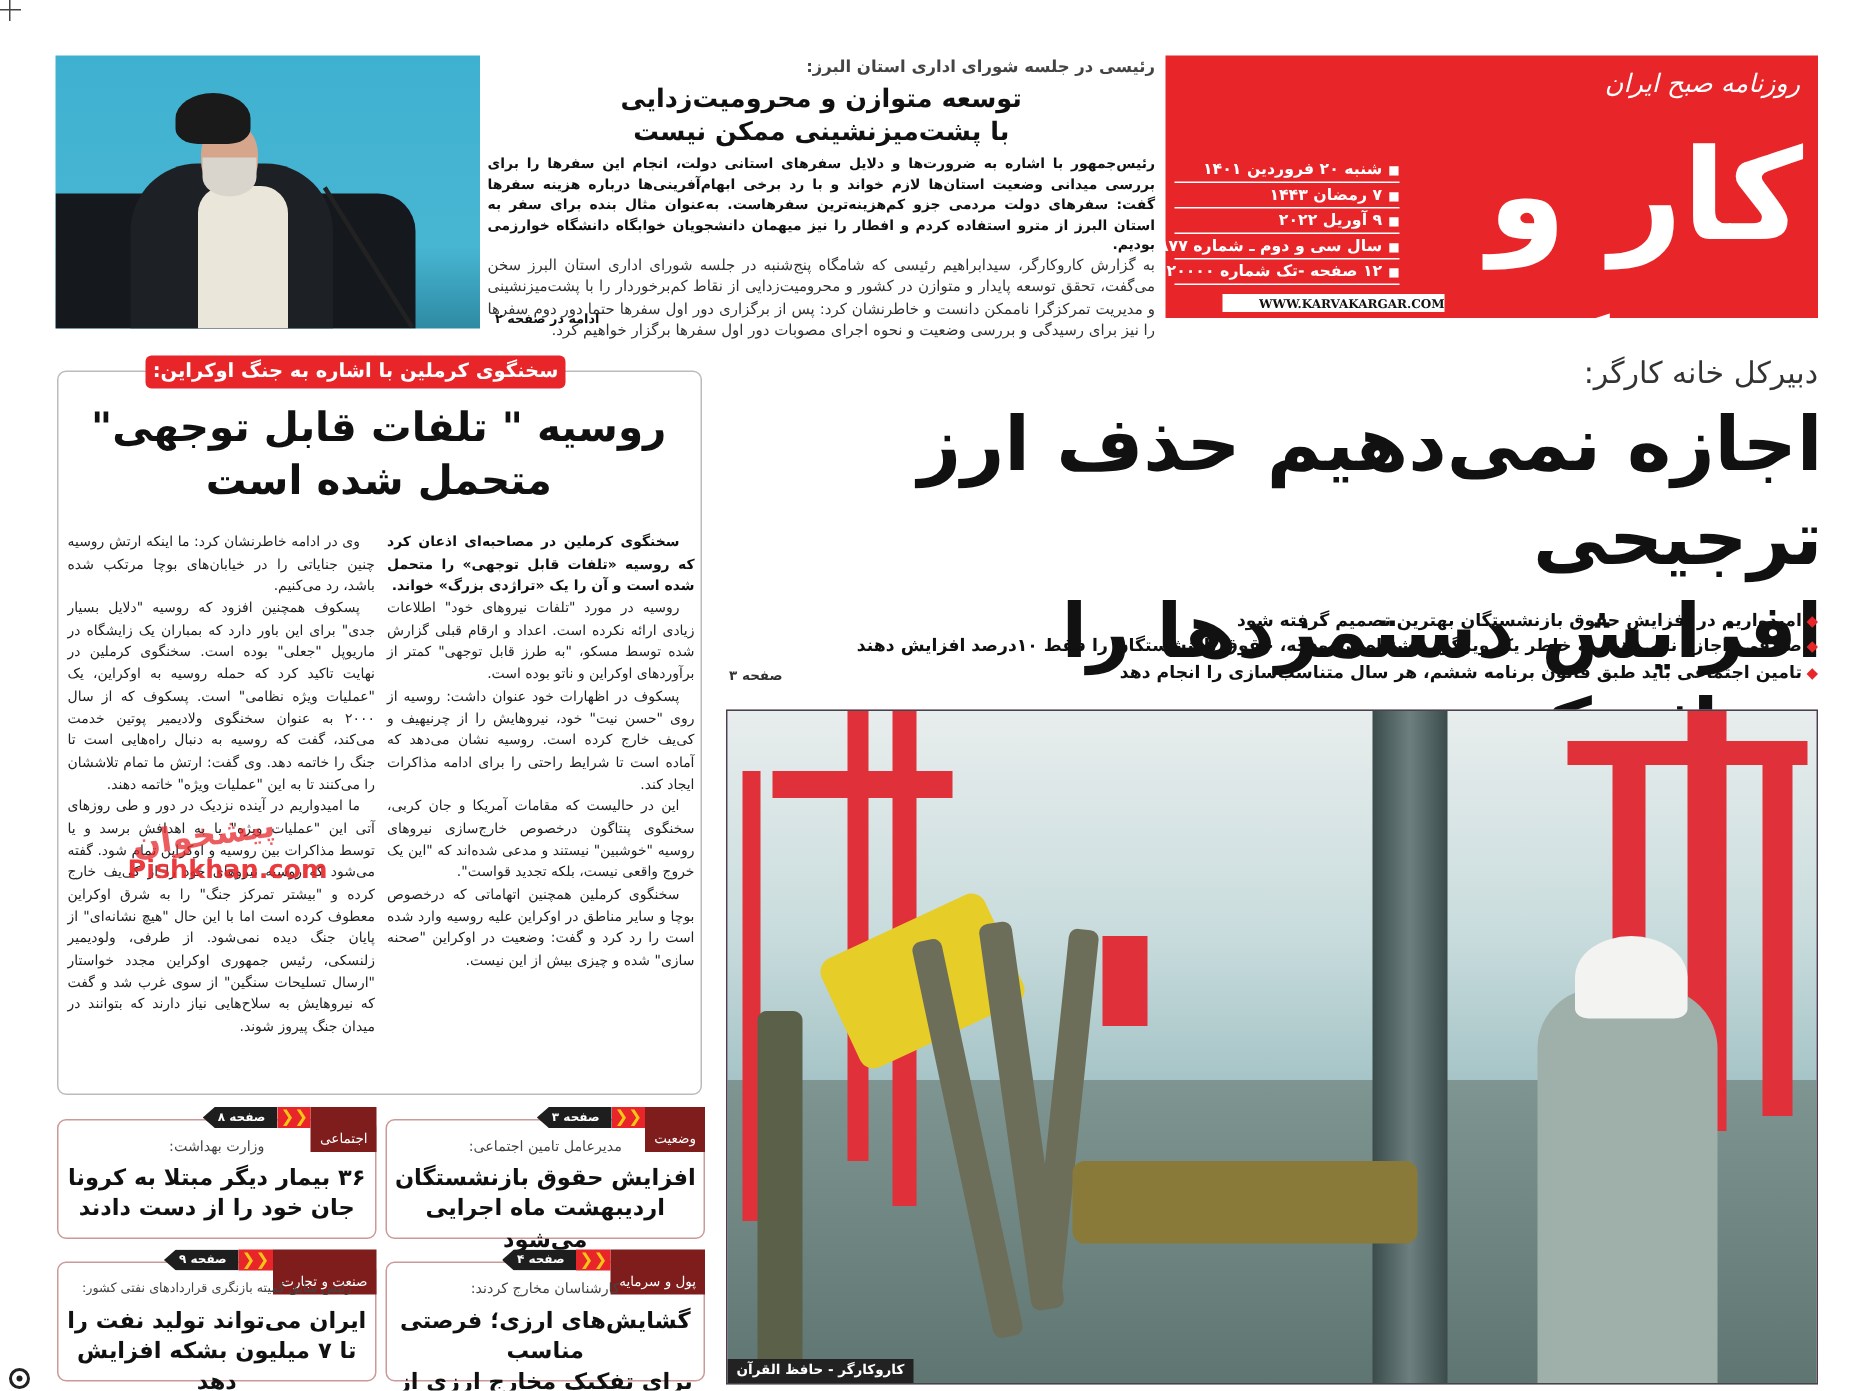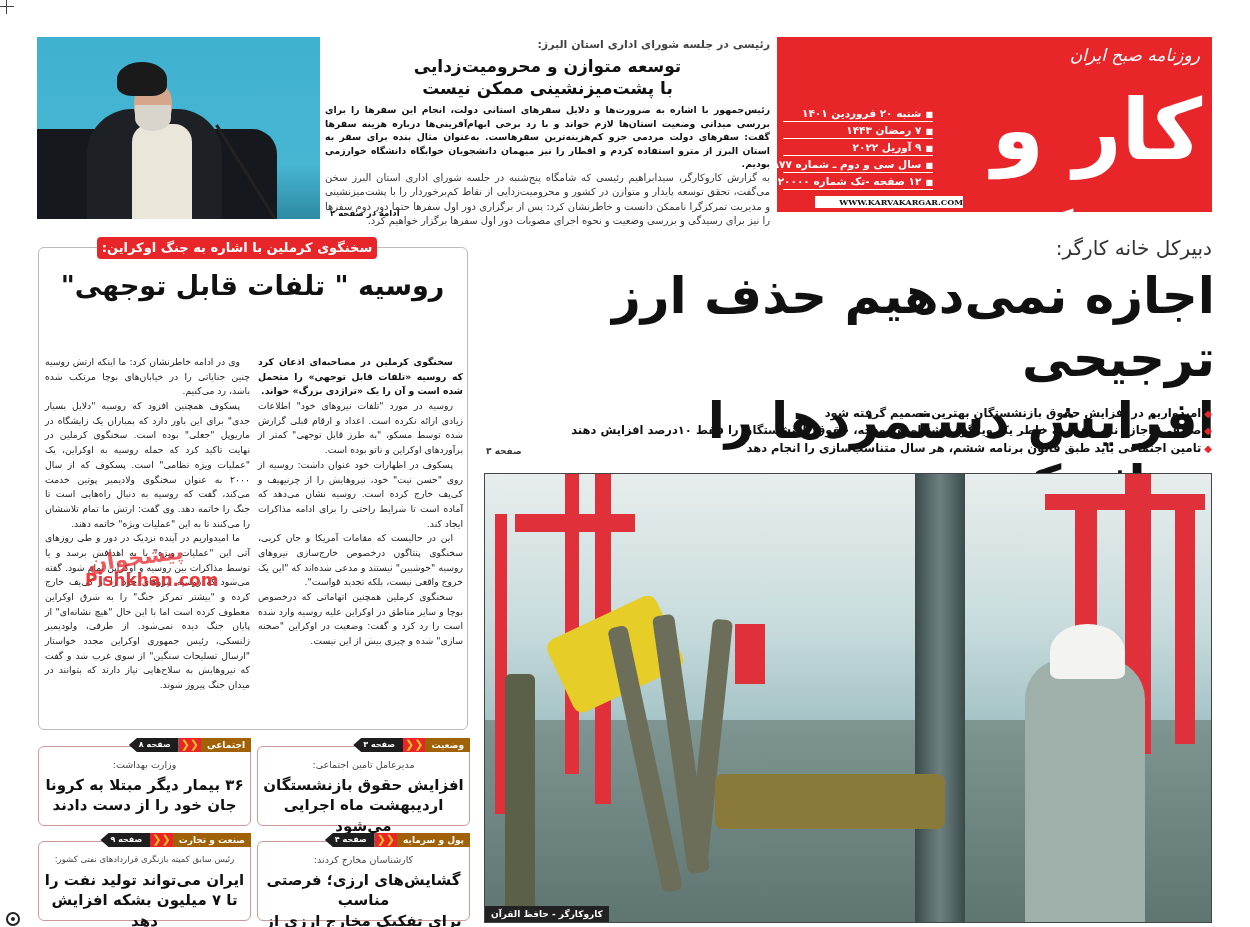--- a/index.html
+++ b/index.html
@@ -65,21 +65,21 @@
   .russia-col.right { left: 258px; }
   .russia-col.left { left: 45px; }
   .russia-col .lead { font-weight: bold; color: #111; }
   .russia-col p { text-indent: 10px; }
   .watermark { position: absolute; left: 85px; top: 570px; color: #e8262a; font-size: 17px; font-weight: bold; direction: ltr; opacity: 0.9; }
   .watermark-fa { position: absolute; left: 88px; top: 545px; color: #e8262a; font-size: 22px; font-weight: bold; opacity: 0.75; transform: rotate(-8deg); }
 
   
   .teaser { position: absolute; width: 213px; height: 80px; border: 1px solid #c99; border-radius: 6px; }
   .teaser-tab { position: absolute; height: 14px; display: flex; direction: rtl; }
-  .tab-sec { background: #a16207; color: #fff; font-size: 9px; font-weight: bold; padding: 0 6px; line-height: 14px; }
+  .tab-sec { background: #7f1d1d; color: #fff; font-size: 9px; font-weight: normal; padding: 15px 6px; line-height: 14px; }
   .tab-chev { color: #f5c518; font-size: 11px; font-weight: bold; line-height: 14px; background: #e8262a; padding: 0 2px; }
   .tab-page { background: #1e1e1e; color: #fff; font-size: 8px; font-weight: bold; padding: 0 8px 0 10px; line-height: 14px; clip-path: polygon(0 50%, 8px 0, 100% 0, 100% 100%, 8px 100%); }
   .teaser-kicker { position: absolute; top: 12px; width: 100%; text-align: center; font-size: 9.5px; color: #444; }
   .teaser-title { position: absolute; top: 28px; width: 100%; text-align: center; font-size: 15px; font-weight: bold; line-height: 1.35; }
 </style>
 </head>
 <body>
 
 <div class="crosshair"></div>
 <div class="reg-mark"></div>
@@ -151,20 +151,21 @@
   <div class="oil-pipe" style="left:230px;top:300px;width:230px;height:55px;background:#8a7a3a;border-radius:8px;"></div>
   <div class="oil-worker"></div>
   <div class="oil-helmet"></div>
   <div class="caption">کاروکارگر - حافظ القرآن</div>
 </div>
 
 <div class="russia-box"></div>
 <div class="russia-kicker">سخنگوی کرملین با اشاره به جنگ اوکراین:</div>
 <div class="russia-headline">
   <div>روسیه " تلفات قابل توجهی"</div>
+  <div>متحمل شده است</div>
 </div>
 <div class="russia-col right">
   <p class="lead">سخنگوی کرملین در مصاحبه‌ای اذعان کرد که روسیه «تلفات قابل توجهی» را متحمل شده است و آن را یک «تراژدی بزرگ» خواند.</p>
   <p>روسیه در مورد "تلفات نیروهای خود" اطلاعات زیادی ارائه نکرده است. اعداد و ارقام قبلی گزارش شده توسط مسکو، "به طرز قابل توجهی" کمتر از برآوردهای اوکراین و ناتو بوده است.</p>
   <p>پسکوف در اظهارات خود عنوان داشت: روسیه از روی "حسن نیت" خود، نیروهایش را از چرنیهیف و کی‌یف خارج کرده است. روسیه نشان می‌دهد که آماده است تا شرایط راحتی را برای ادامه مذاکرات ایجاد کند.</p>
   <p>این در حالیست که مقامات آمریکا و جان کربی، سخنگوی پنتاگون درخصوص خارج‌سازی نیروهای روسیه "خوشبین" نیستند و مدعی شده‌اند که "این یک خروج واقعی نیست، بلکه تجدید قواست".</p>
   <p>سخنگوی کرملین همچنین اتهاماتی که درخصوص بوچا و سایر مناطق در اوکراین علیه روسیه وارد شده است را رد کرد و گفت: وضعیت در اوکراین "صحنه سازی" شده و چیزی بیش از این نیست.</p>
 </div>
 <div class="russia-col left">
   <p>وی در ادامه خاطرنشان کرد: ما اینکه ارتش روسیه چنین جنایاتی را در خیابان‌های بوچا مرتکب شده باشد، رد می‌کنیم.</p>

